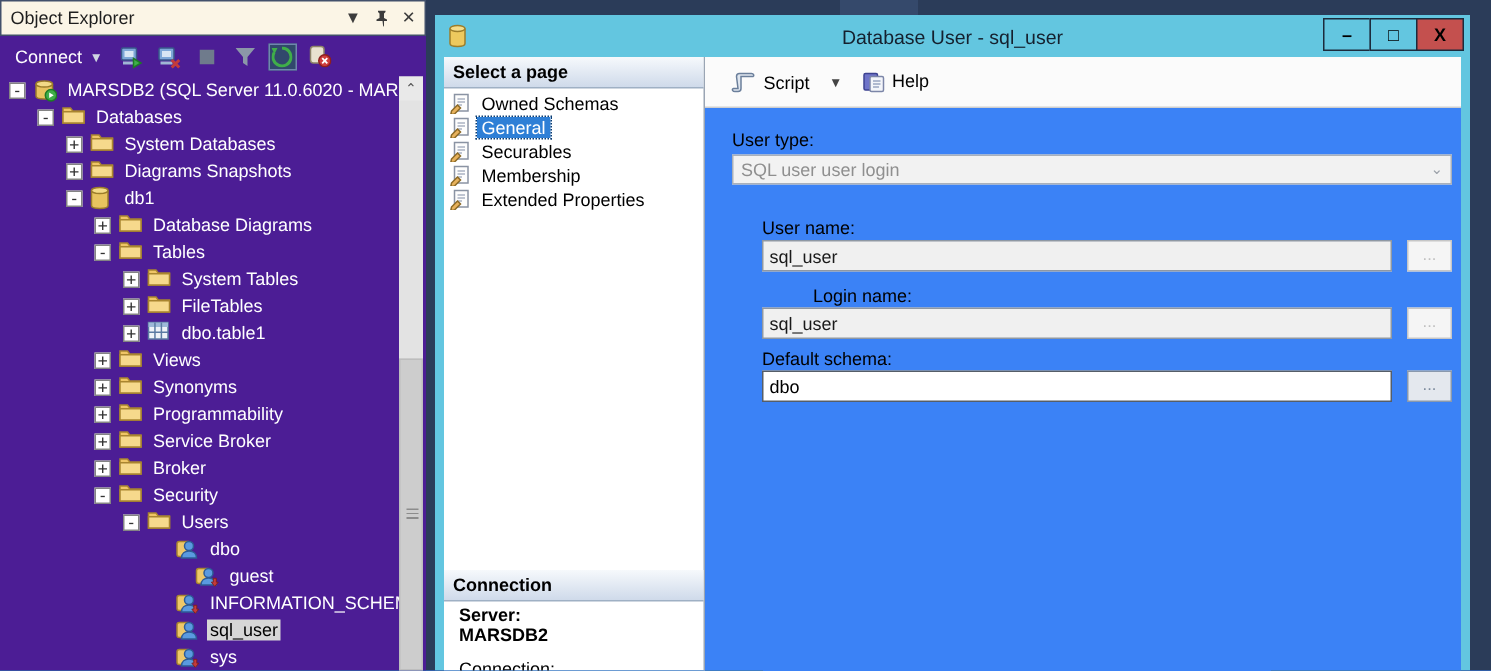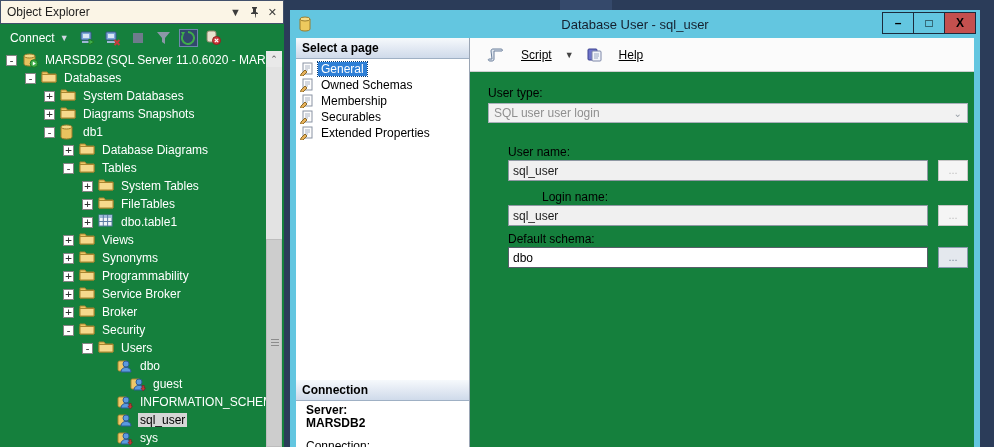--- a/index.html
+++ b/index.html
@@ -1,20 +1,20 @@
 <!DOCTYPE html>
 <html><head>
 <meta charset="utf-8">
 <style>
   * { margin:0; padding:0; box-sizing:border-box; }
   html,body { width:994px; height:447px; overflow:hidden; }
   body { font-family:"Liberation Sans", sans-serif; background:#2b3c59; position:relative; font-size:12px; }
 
   
-  .oe-panel { position:absolute; left:0; top:0; width:284px; height:447px; background:#15803d; }
+  .oe-panel { position:absolute; left:0; top:0; width:284px; height:447px; background:#4c1d95; }
   .oe-titlebar { height:24px; background:#fbf5e6; border:1px solid #42506b; display:flex; align-items:center; padding:0 6px; color:#1e1e1e; }
   .oe-title { flex:1; font-size:12px; }
   .oe-tb-icons { display:flex; align-items:center; gap:9px; color:#3c3c3c; }
   .oe-tb-icons span { cursor:default; font-size:11px; line-height:1; }
   .oe-toolbar { height:27px; display:flex; align-items:center; padding:0 6px; gap:6px; color:#e8e8e8; }
   .connect-btn { display:flex; align-items:center; gap:5px; padding:2px 4px; color:#ffffff; }
   .connect-caret { font-size:9px; color:#cfd6e2; }
   .tb-ico { width:19px; height:18px; display:flex; align-items:center; justify-content:center; }
   .tb-ico.active { border:1px solid #6f87ad; background:#31486c; }
   .oe-tree { position:absolute; left:0; top:51px; width:266px; height:396px; overflow:hidden; }
@@ -36,39 +36,39 @@
   
   .dialog { position:absolute; left:290px; top:10px; width:690px; height:437px; background:#63c6e0; }
   .dlg-titlebar { height:28px; position:relative; display:flex; align-items:center; }
   .dlg-app-ico { position:absolute; left:9px; top:6px; }
   .dlg-title { position:absolute; left:0; right:0; text-align:center; color:#15202e; font-size:13px; }
   .dlg-buttons { position:absolute; right:4px; top:2px; display:flex; }
   .win-btn { width:32px; height:22px; border:1px solid #1c2b3c; display:flex; align-items:center; justify-content:center;
              color:#000; font-weight:bold; font-size:12px; margin-left:-1px; }
   .win-btn.min, .win-btn.max { background:#63c6e0; }
   .win-btn.close { background:#c4504e; }
-  .dlg-body { position:absolute; left:6px; top:28px; width:678px; height:409px; background:#15803d; display:flex; }
+  .dlg-body { position:absolute; left:6px; top:28px; width:678px; height:409px; background:#3b82f6; display:flex; }
 
   
   .left-pane { width:174px; height:100%; background:#ffffff; border-right:1px solid #9aa5b4; position:relative; }
   .section-hdr { background:linear-gradient(#f6f9fc, #cfdaea); border-bottom:1px solid #9fb0c4; font-weight:bold; color:#000;
                  padding:3px 6px 3px 6px; font-size:12px; height:21px; }
   .pages { position:absolute; left:0; top:23px; width:100%; }
   .page-item { height:16px; display:flex; align-items:center; padding-left:4px; color:#000; }
   .page-label { margin-left:4px; padding:0 3px; }
   .page-item.selected .page-label { background:#2e7fd6; color:#ffffff; outline:1px dotted #0b3d73; }
   .conn-hdr { position:absolute; left:0; top:342px; width:100%; }
   .conn-block { position:absolute; left:10px; top:366px; color:#000; line-height:13px;font-weight:bold; }
   .conn-label2 { position:absolute; left:10px; top:401px; color:#000; }
 
   
   .right-pane { flex:1; position:relative; }
   .dlg-toolbar { position:absolute; left:0; top:0; right:0; height:34px; background:#fbfbfb; border-bottom:1px solid #cfcfcf;
                  display:flex; align-items:center; padding-left:12px; gap:4px; }
-  .dlg-tb-btn { display:flex; align-items:center; gap:17px; padding:3px 5px; color:#000;text-decoration:underline; }
+  .dlg-tb-btn { display:flex; gap:5px; padding:3px 5px; color:#000; }
   .dlg-tb-caret { font-size:9px; color:#444; padding:0 4px; }
   .form-label { position:absolute; color:#000; }
   .combo { position:absolute; left:18px; top:65px; width:480px; height:20px; background:#f2f2f2; border:1px solid #a9b0ba;
            color:#8f8f8f; display:flex; align-items:center; padding:0 5px; }
   .combo-chevron { margin-left:auto; color:#9aa0a8; font-size:10px; }
   .txt { position:absolute; height:21px; width:420px; left:38px; font-size:12px; padding:0 4px;
          font-family:"Liberation Sans", sans-serif; }
   .txt.disabled { background:#f0f0f0; border:1px solid #8f98a3; color:#1a1a1a; }
   .txt.enabled { background:#ffffff; border:1px solid #565e68; color:#000; }
   .browse { position:absolute; left:468px; width:30px; height:21px; text-align:center; font-size:11px; line-height:18px; }
@@ -397,68 +397,68 @@
       <span class="win-btn max">□</span>
       <span class="win-btn close">X</span>
     </span>
   </div>
 
   <div class="dlg-body">
 
     <div class="left-pane">
       <div class="section-hdr">Select a page</div>
       <div class="pages">
+          <div class="page-item">
+            <span>
+              <svg width="14" height="14" viewBox="0 0 14 14">
+                <rect x="3" y="1" width="9" height="11" fill="#fdfdfd" stroke="#8a93a3"></rect>
+                <path d="M5 4h5M5 6h5M5 8h3" stroke="#aab3c2"></path>
+                <path d="M1 12l4-4 2 2-4 4-2.5.5z" fill="#e8b25c" stroke="#8c6a26"></path>
+              </svg>
+            </span>
+            <span class="page-label">Owned Schemas</span>
+          </div>
           <div class="page-item selected">
             <span>
               <svg width="14" height="14" viewBox="0 0 14 14">
                 <rect x="3" y="1" width="9" height="11" fill="#fdfdfd" stroke="#8a93a3"></rect>
                 <path d="M5 4h5M5 6h5M5 8h3" stroke="#aab3c2"></path>
                 <path d="M1 12l4-4 2 2-4 4-2.5.5z" fill="#e8b25c" stroke="#8c6a26"></path>
               </svg>
             </span>
             <span class="page-label">General</span>
           </div>
           <div class="page-item">
             <span>
               <svg width="14" height="14" viewBox="0 0 14 14">
                 <rect x="3" y="1" width="9" height="11" fill="#fdfdfd" stroke="#8a93a3"></rect>
                 <path d="M5 4h5M5 6h5M5 8h3" stroke="#aab3c2"></path>
                 <path d="M1 12l4-4 2 2-4 4-2.5.5z" fill="#e8b25c" stroke="#8c6a26"></path>
               </svg>
             </span>
-            <span class="page-label">Owned Schemas</span>
+            <span class="page-label">Securables</span>
           </div>
           <div class="page-item">
             <span>
               <svg width="14" height="14" viewBox="0 0 14 14">
                 <rect x="3" y="1" width="9" height="11" fill="#fdfdfd" stroke="#8a93a3"></rect>
                 <path d="M5 4h5M5 6h5M5 8h3" stroke="#aab3c2"></path>
                 <path d="M1 12l4-4 2 2-4 4-2.5.5z" fill="#e8b25c" stroke="#8c6a26"></path>
               </svg>
             </span>
             <span class="page-label">Membership</span>
           </div>
           <div class="page-item">
             <span>
               <svg width="14" height="14" viewBox="0 0 14 14">
                 <rect x="3" y="1" width="9" height="11" fill="#fdfdfd" stroke="#8a93a3"></rect>
                 <path d="M5 4h5M5 6h5M5 8h3" stroke="#aab3c2"></path>
                 <path d="M1 12l4-4 2 2-4 4-2.5.5z" fill="#e8b25c" stroke="#8c6a26"></path>
               </svg>
             </span>
-            <span class="page-label">Securables</span>
-          </div>
-          <div class="page-item">
-            <span>
-              <svg width="14" height="14" viewBox="0 0 14 14">
-                <rect x="3" y="1" width="9" height="11" fill="#fdfdfd" stroke="#8a93a3"></rect>
-                <path d="M5 4h5M5 6h5M5 8h3" stroke="#aab3c2"></path>
-                <path d="M1 12l4-4 2 2-4 4-2.5.5z" fill="#e8b25c" stroke="#8c6a26"></path>
-              </svg>
-            </span>
             <span class="page-label">Extended Properties</span>
           </div>
         </div>
       <div class="section-hdr conn-hdr">Connection</div>
       <div class="conn-block">
         <div>Server:</div>
         <div>MARSDB2</div>
       </div>
       <div class="conn-label2">Connection:</div>
     </div>

